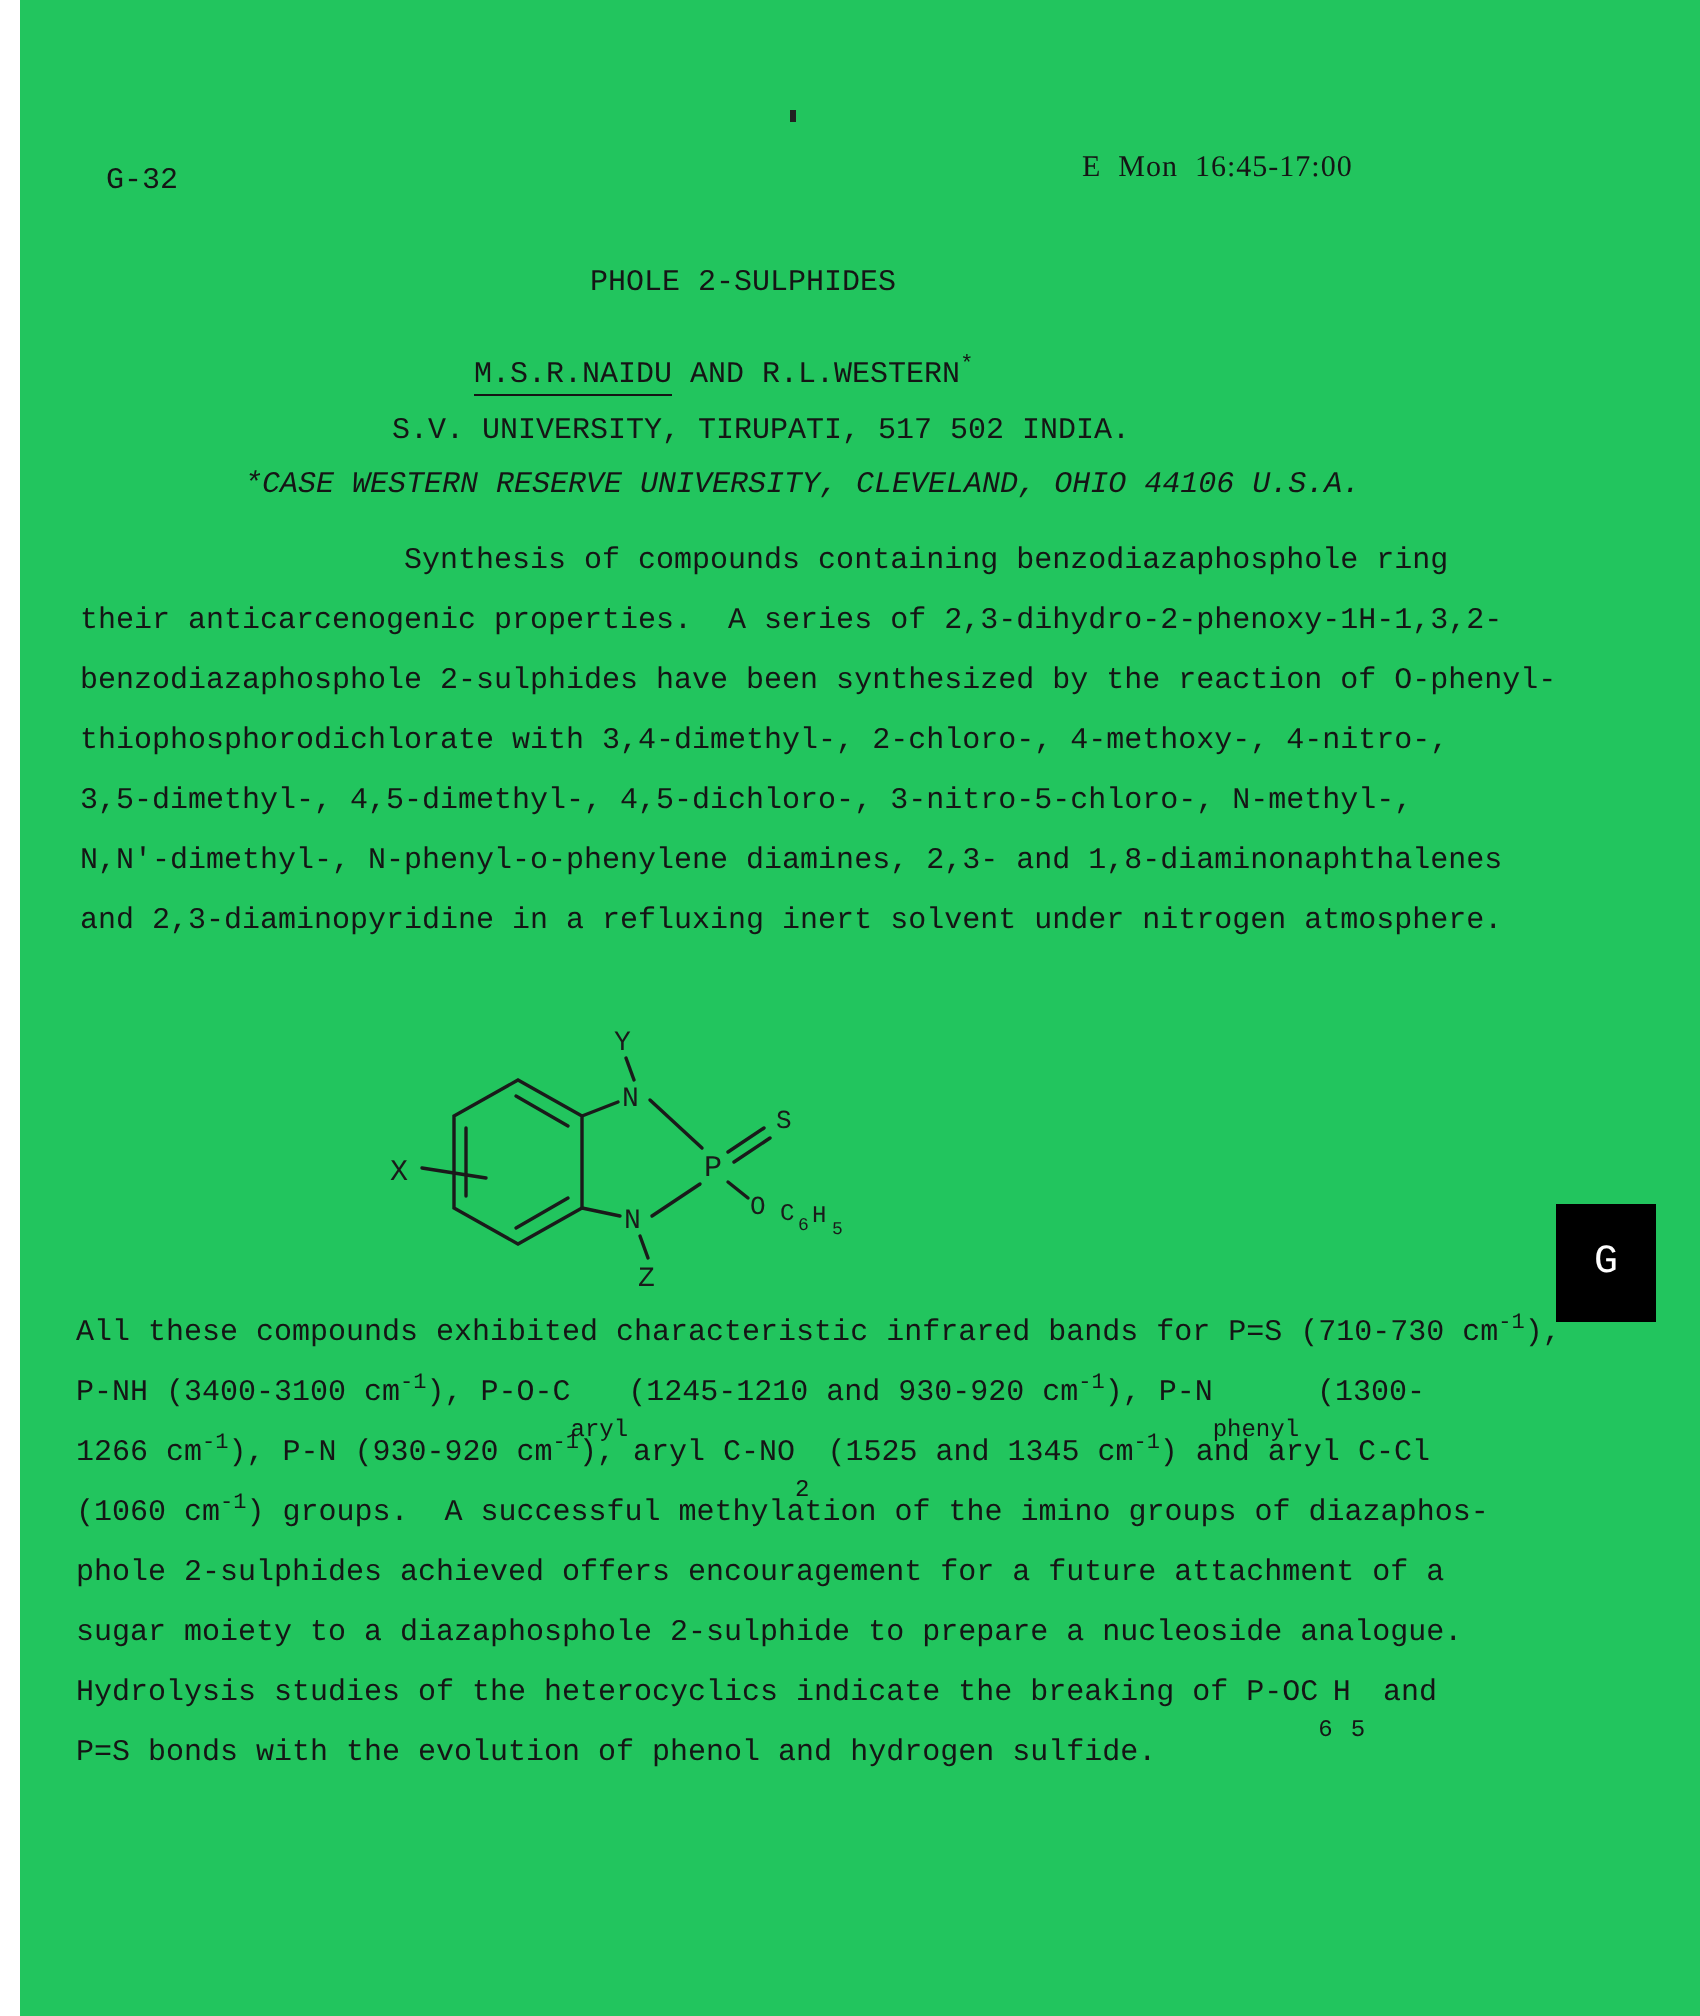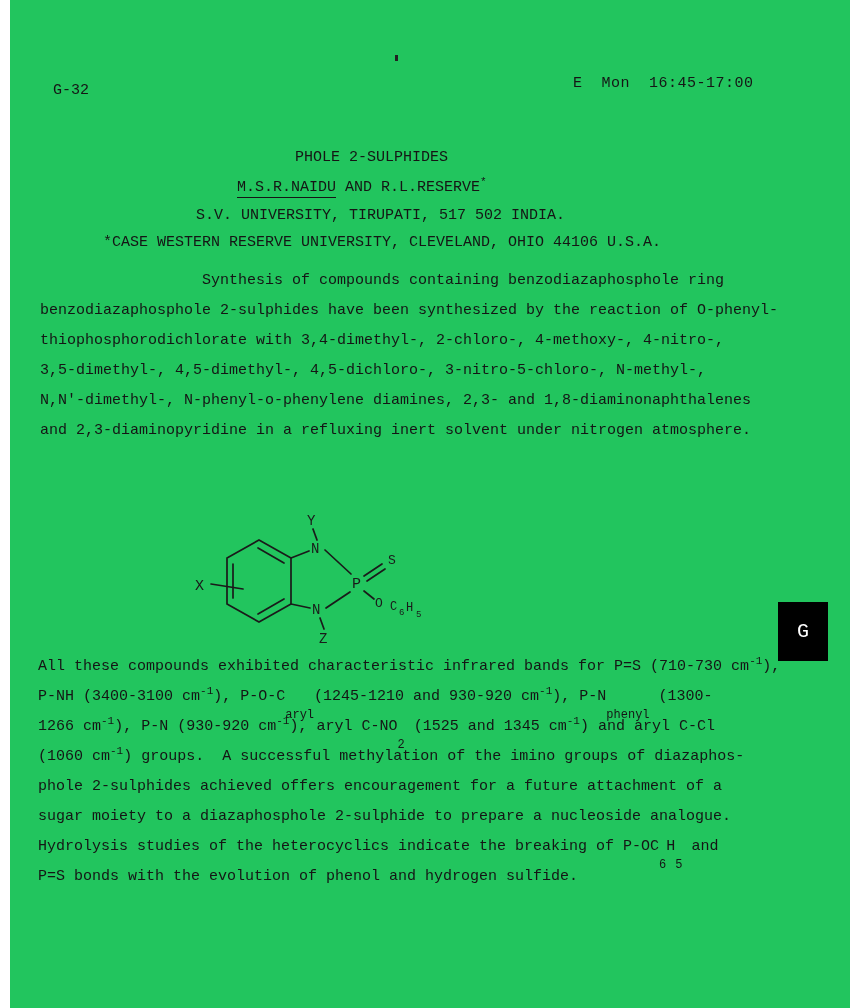--- a/index.html
+++ b/index.html
@@ -29,32 +29,33 @@
   svg text{font-family:"Liberation Mono","DejaVu Sans Mono",monospace;fill:#1a1a1a;}
   .struct{position:absolute;left:183px;top:512px;}
   .speck{position:absolute;left:385px;top:55px;width:3px;height:6px;background:#222;}
 </style>
 </head>
 <body>
 
 <div class="page">
 
   <div class="abs" style="left:43px;top:81px;">G-32</div>
-  <div class="abs session" style="left:563px;top:74px;">E  Mon  16:45-17:00</div>
+  <div class="abs session" style="left:531px;top:74px;font-family:Liberation Serif, serif;">E  Mon  16:45-17:00</div>
   <div class="speck"></div>
 
-  <div class="abs" style="left:285px;top:148px;">PHOLE 2-SULPHIDES</div>
+  <div class="abs" style="left:285px;top:132px;">PHOLE 2-SULPHIDES</div>
 
-  <div class="abs" style="left:227px;top:178px;"><span class="u">M.S.R.NAIDU</span><span> AND R.L.RESERVE</span><span class="sup">*</span></div>
+  <div class="abs" style="left:227px;top:178px;"><span class="u">M.S.R.NAIDU</span><span> AND R.L.WESTERN</span><span class="sup">*</span></div>
 
   <div class="abs" style="left:186px;top:206px;">S.V. UNIVERSITY, TIRUPATI, 517 502 INDIA.</div>
-  <div class="abs" style="left:93px;top:233px;">*CASE WESTERN RESERVE UNIVERSITY, CLEVELAND, OHIO 44106 U.S.A.</div>
+  <div class="abs" style="left:112px;top:233px;font-style:italic;">*CASE WESTERN RESERVE UNIVERSITY, CLEVELAND, OHIO 44106 U.S.A.</div>
 
   <div class="para" style="left:30px;top:266px;">
       <div class="tline"><span>                  Synthesis of compounds containing benzodiazaphosphole ring</span></div>
+      <div class="tline"><span>their anticarcenogenic properties.  A series of 2,3-dihydro-2-phenoxy-1H-1,3,2-</span></div>
       <div class="tline"><span>benzodiazaphosphole 2-sulphides have been synthesized by the reaction of O-phenyl-</span></div>
       <div class="tline"><span>thiophosphorodichlorate with 3,4-dimethyl-, 2-chloro-, 4-methoxy-, 4-nitro-,</span></div>
       <div class="tline"><span>3,5-dimethyl-, 4,5-dimethyl-, 4,5-dichloro-, 3-nitro-5-chloro-, N-methyl-,</span></div>
       <div class="tline"><span>N,N'-dimethyl-, N-phenyl-o-phenylene diamines, 2,3- and 1,8-diaminonaphthalenes</span></div>
       <div class="tline"><span>and 2,3-diaminopyridine in a refluxing inert solvent under nitrogen atmosphere.</span></div>
     </div>
 
   <div class="struct">
     <svg width="260" height="140" viewBox="0 0 260 140">
       <g stroke="#1a1a1a" stroke-width="1.7" stroke-linecap="round" fill="none">

